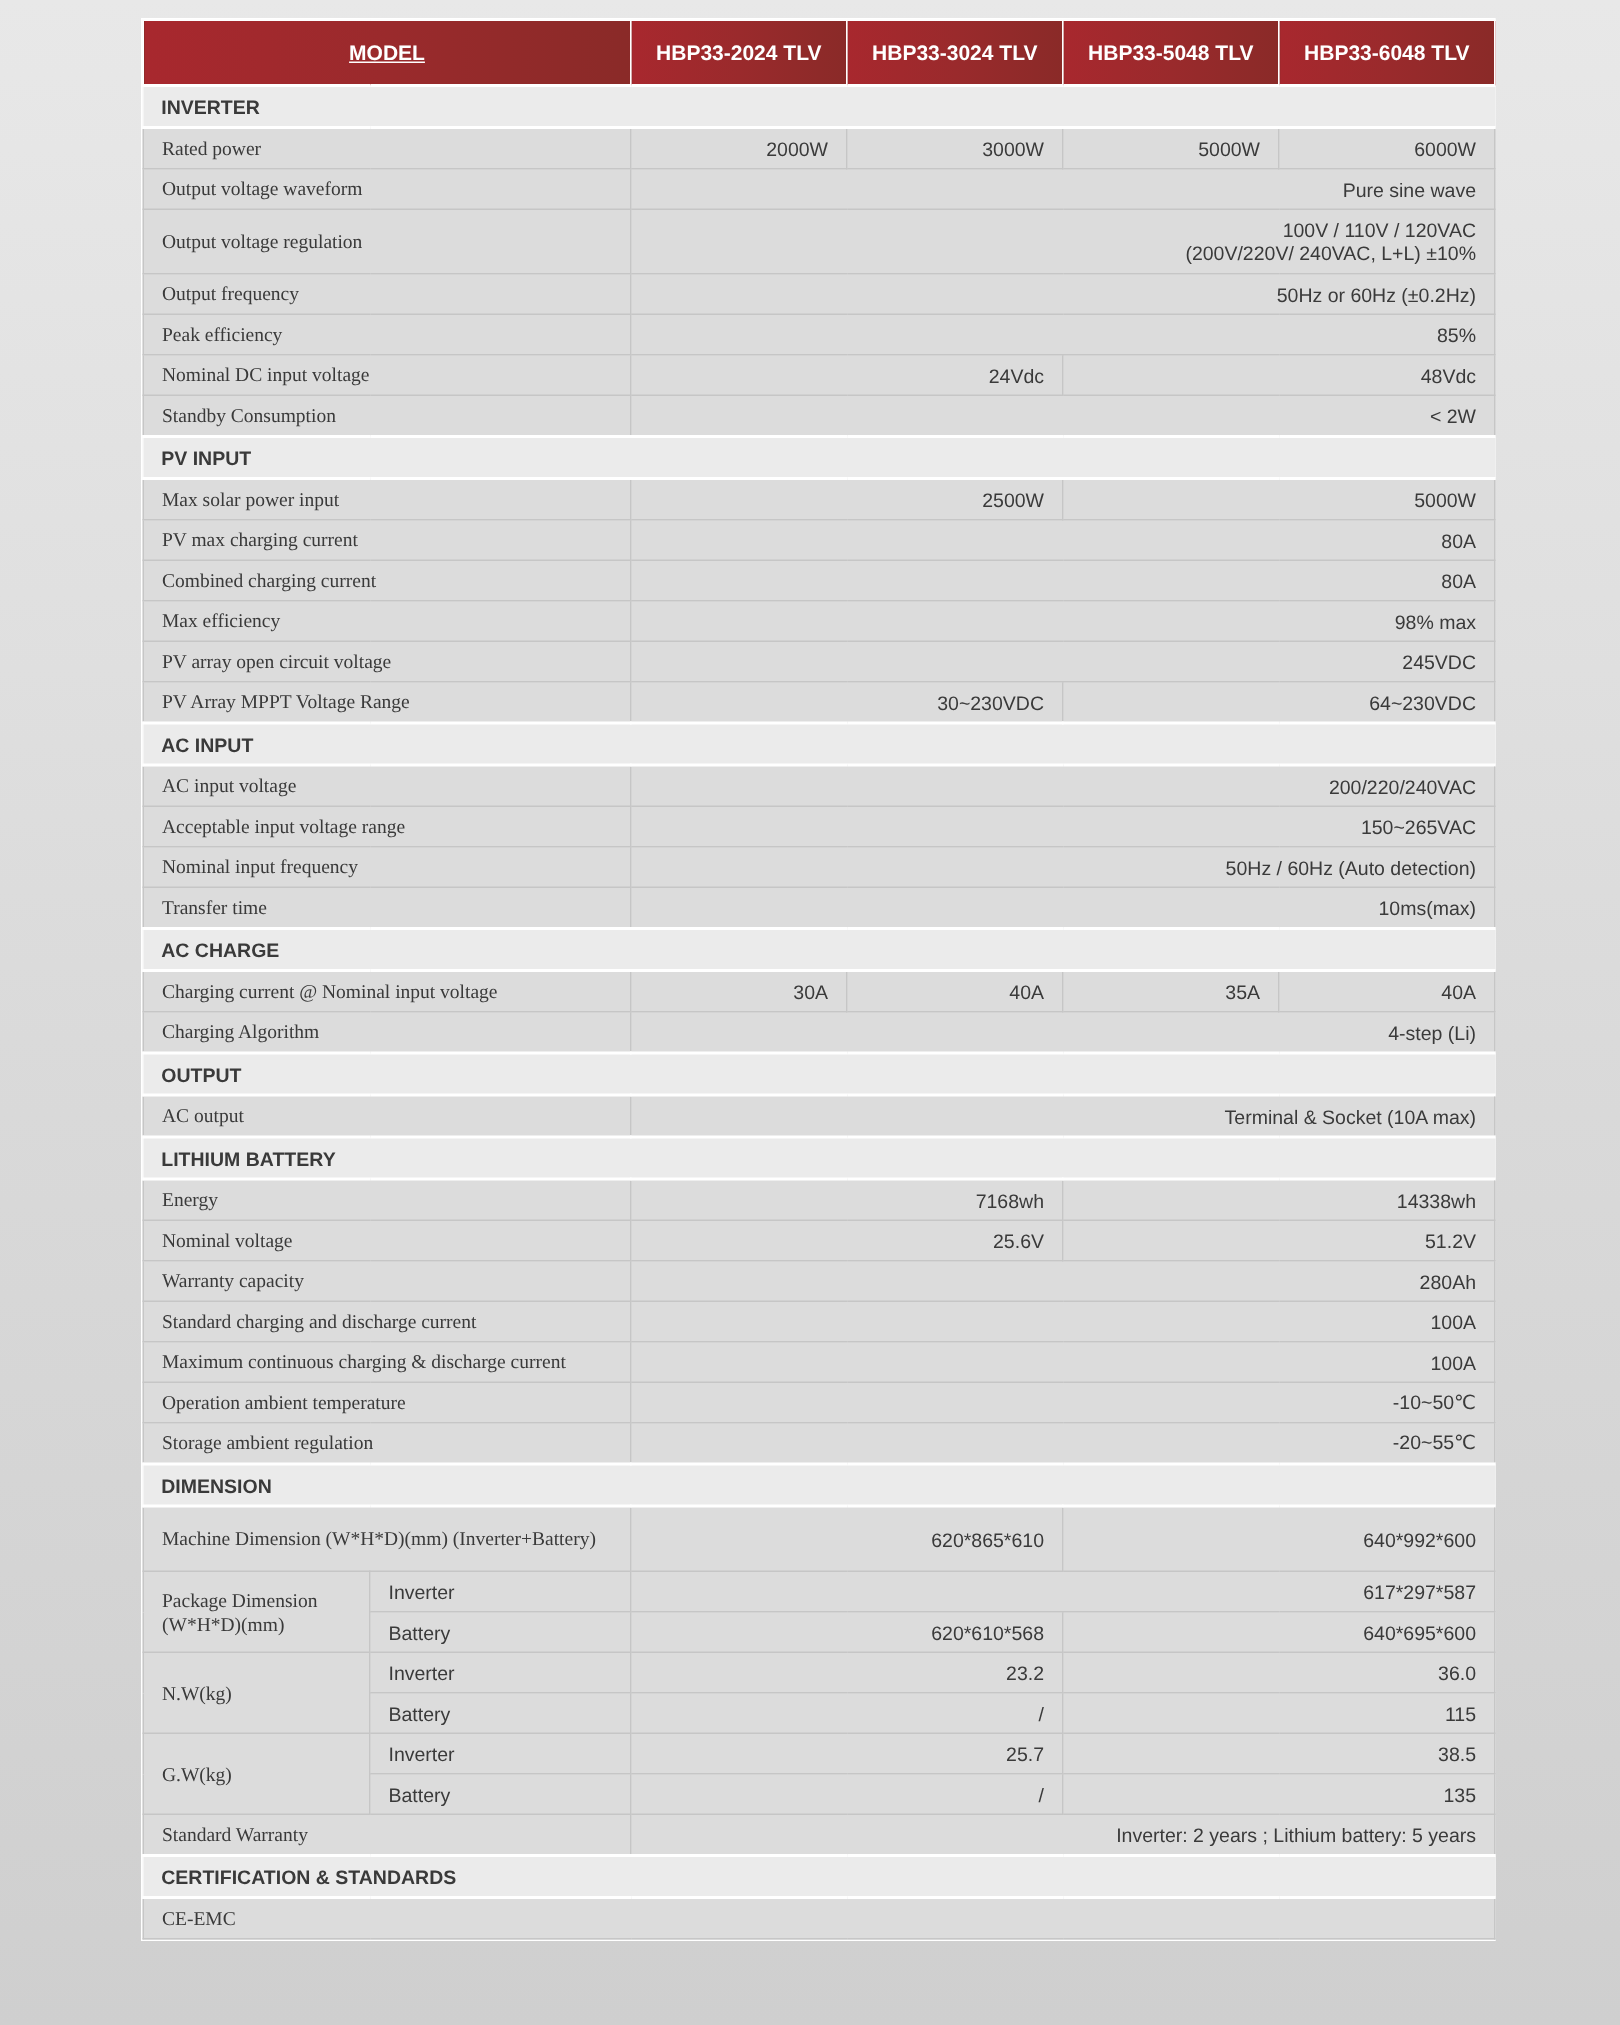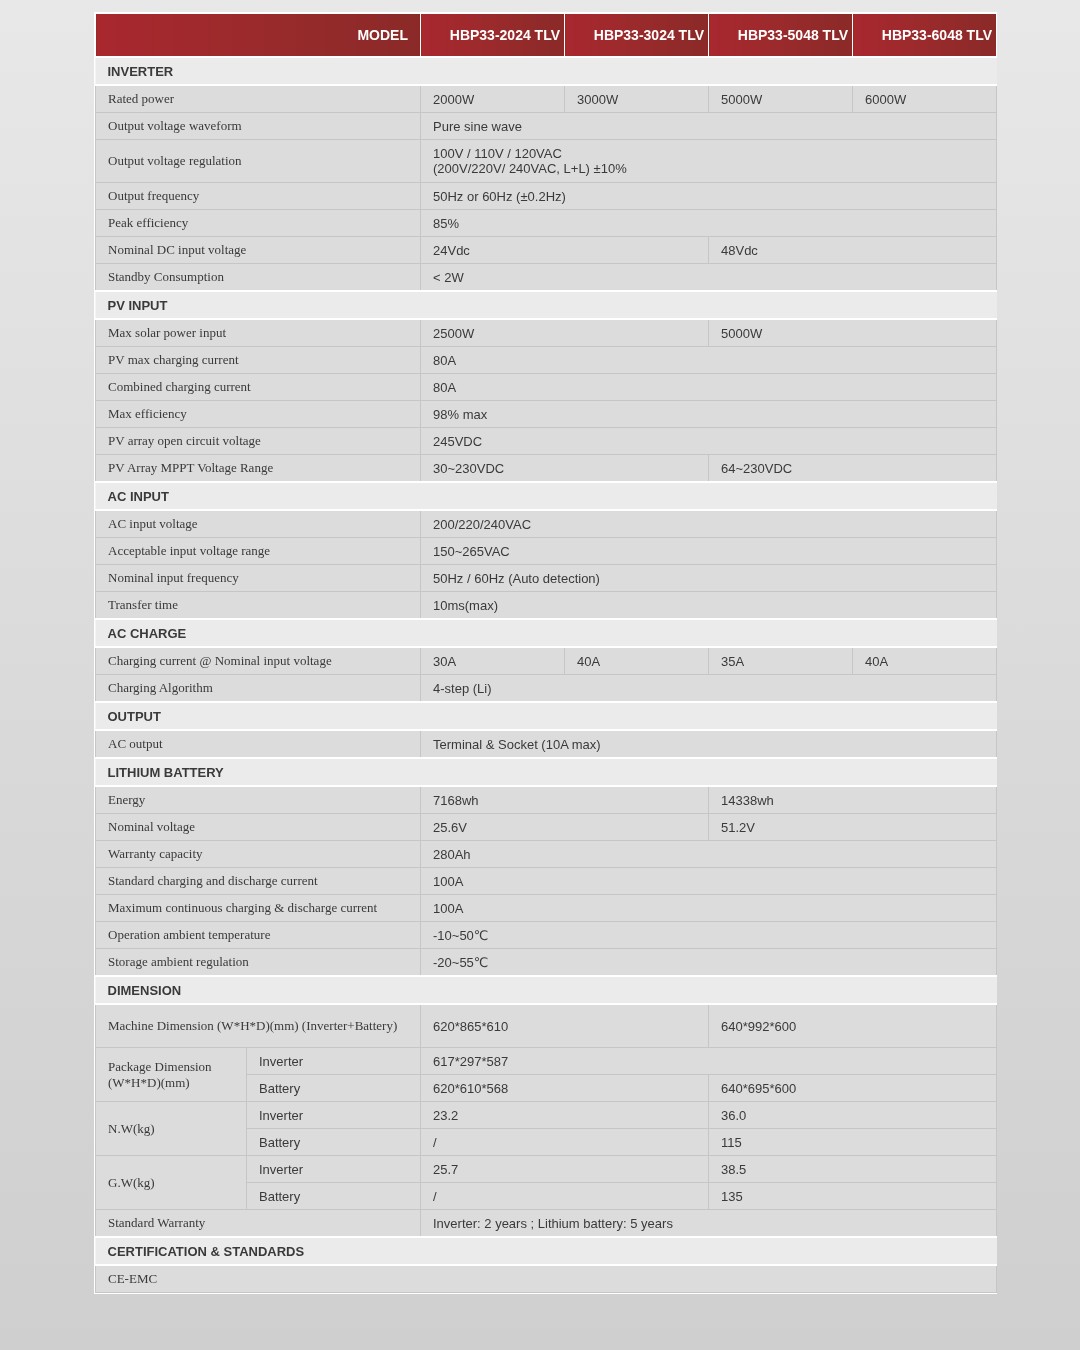--- a/index.html
+++ b/index.html
@@ -14,29 +14,29 @@
     background:#f4f4f4;
     border:1px solid #fff;
   }
   table { border-collapse:collapse; width:901px; table-layout:fixed; }
   td, th { font-size:13px; padding:0 12px; border:1px solid #c6c6c6; }
   th {
     background: linear-gradient(90deg,#a8282e 0%,#9a2a2c 50%,#8a2a28 100%);
     color:#fff; font-weight:bold; font-size:14px; height:42px;
     border:1px solid #fff; border-bottom:2px solid #fff;
   }
-  th.model { text-align:right; }
-  th.col { text-align:right; padding:0 4px; }
+  th.model { text-align:center;text-decoration:underline; }
+  th.col { text-align:center; padding:0 4px; }
   tr.sec td {
     background:#ebebeb; font-weight:bold; font-size:13px; height:26px;
     border-left:none; border-right:none; border-top:2px solid #fff; border-bottom:2px solid #fff;
   }
   tr.row td { height:26px; background:#dcdcdc; }
   tr.row td.lbl { text-align:left;font-family:Liberation Serif, serif; }
-  tr.row td.val { text-align:left; }
+  tr.row td.val { text-align:right; }
   tr.tall td { height:42px; }
   td.sub { padding-left:12px; text-align:left; }
 </style>
 </head>
 <body>
 
 <div id="sheet">
 <table>
   <colgroup>
     <col style="width:151px">

